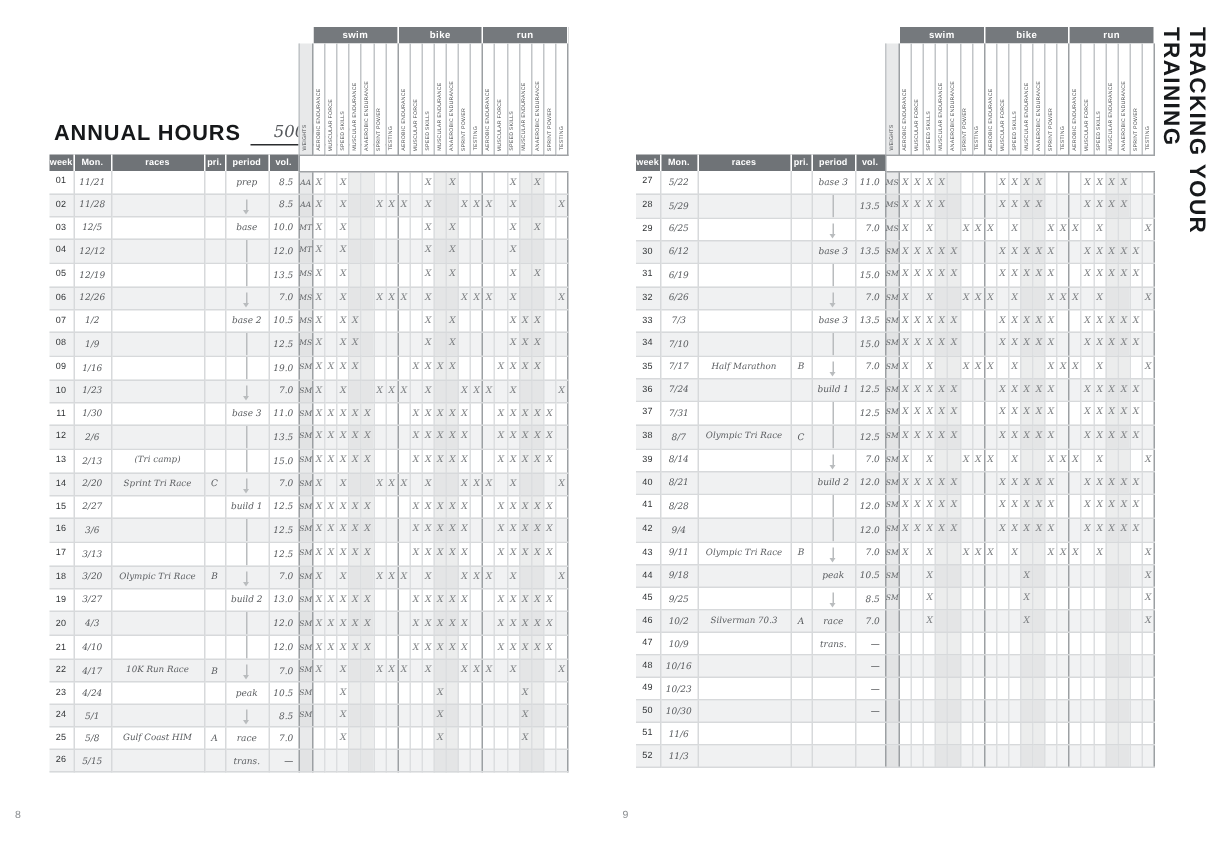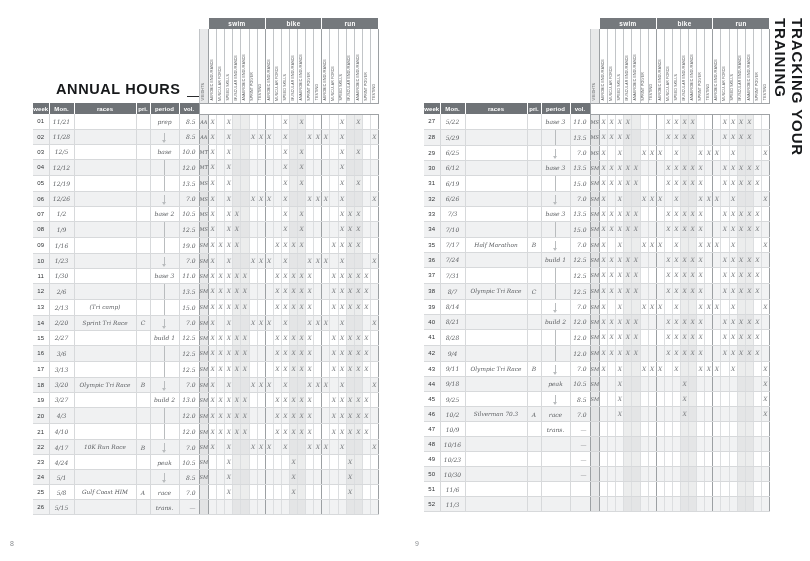--- a/index.html
+++ b/index.html
@@ -19,21 +19,21 @@
   
   .spread { position: absolute; inset: 0; display: flex; }
   .leaf { position: relative; height: 561px; }
   .leaf-left  { width: 405px; }
   .leaf-right { width: 405px; }
 
   
   .headline {
     position: absolute;
     left: 36px; top: 82px;
-    display: flex; align-items: flex-end; gap: 6px; margin-left: 20px;
+    display: flex; align-items: flex-end; gap: 6px;
   }
   .headline .ttl {
     font-size: 14.5px; font-weight: bold; letter-spacing: .6px;
     color: #16181a; line-height: 1;
   }
   .headline .hrs {
     font-family: "DejaVu Serif", serif;
     font-style: italic; font-size: 11px; color: #55585c;
     border-bottom: 1px solid #2a2c2e;
     padding: 0 14px 1px 10px; min-width: 92px; text-align: center;

